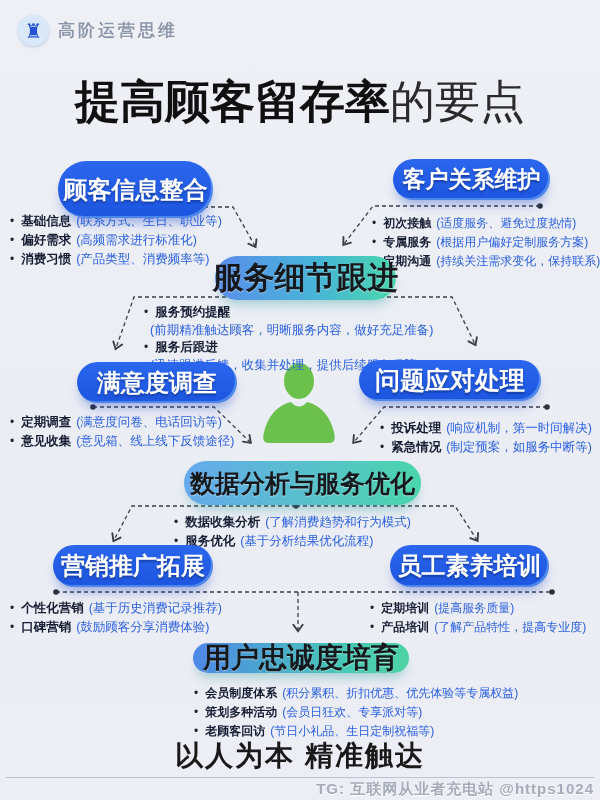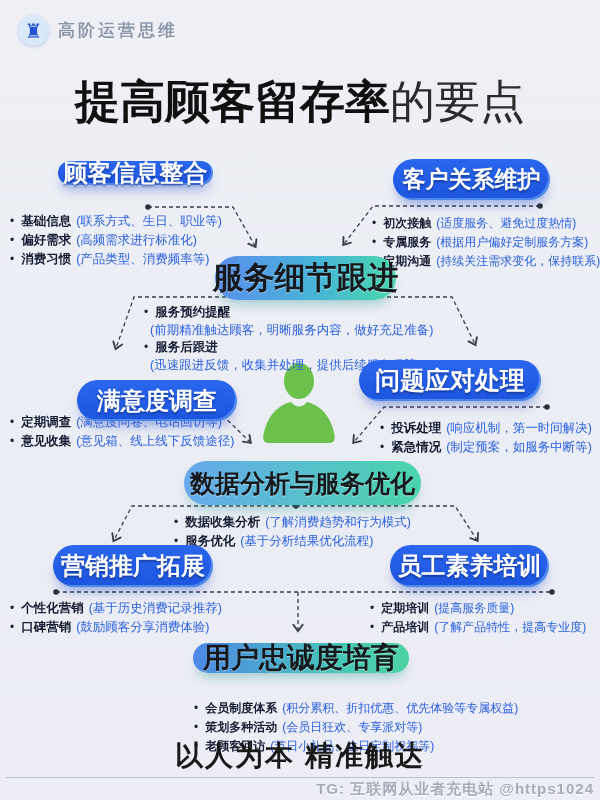--- a/index.html
+++ b/index.html
@@ -87,24 +87,24 @@
     <div class="logo">
       <span>♜</span>
     </div>
     <div class="brand">高阶运营思维</div>
   </div>
 
   <h1 class="title">
     <span class="em">提高顾客留存率</span><span class="suffix">的要点</span>
   </h1>
 
-  <div class="pill blue" style="left:58px;top:161px;width:155px;height:24px;font-size:24px;">顾客信息整合</div>
+  <div class="pill blue" style="left:58px;top:161px;width:155px;height:57px;font-size:24px;">顾客信息整合</div>
   <div class="pill blue" style="left:393px;top:159px;width:157px;height:41px;font-size:23px;">客户关系维护</div>
   <div class="pill grad g1" style="left:215px;top:256px;width:181px;height:44px;font-size:31px;">服务细节跟进</div>
-  <div class="pill blue" style="left:77px;top:362px;width:160px;height:41px;font-size:24px;margin-top:18px;">满意度调查</div>
+  <div class="pill blue" style="left:77px;top:362px;width:160px;height:41px;font-size:24px;">满意度调查</div>
   <div class="pill blue" style="left:359px;top:360px;width:182px;height:41px;font-size:25px;">问题应对处理</div>
   <div class="pill grad g2" style="left:184px;top:461px;width:237px;height:44px;font-size:25px;">数据分析与服务优化</div>
   <div class="pill blue" style="left:53px;top:545px;width:160px;height:42px;font-size:24px;">营销推广拓展</div>
   <div class="pill blue" style="left:390px;top:545px;width:159px;height:42px;font-size:24px;">员工素养培训</div>
   <div class="pill grad g3" style="left:193px;top:643px;width:216px;height:30px;font-size:28px;">用户忠诚度培育</div>
 
   <svg class="person" width="76" height="84" viewBox="0 0 76 84">
     <path d="M8,83 C3,83 1.5,80 2.6,74 C6,57 16,45 30,42 Q38,51 46,42 C60,45 70,57 73.4,74 C74.5,80 73,83 68,83 Z" fill="#6cc14d"></path>
     <ellipse cx="38" cy="21" rx="16.5" ry="19.5" fill="#6cc14d" stroke="#edeff5" stroke-width="3"></ellipse>
   </svg>
@@ -202,21 +202,21 @@
     <div class="b">
       <span class="lbl">定期培训</span>
       <span class="det">(提高服务质量)</span>
     </div>
     <div class="b">
       <span class="lbl">产品培训</span>
       <span class="det">(了解产品特性，提高专业度)</span>
     </div>
   </div>
 
-  <div class="grp" style="left:192px;top:699px;font-size:12px;">
+  <div class="grp" style="left:192px;top:684px;font-size:12px;">
     <div class="b">
       <span class="lbl">会员制度体系</span>
       <span class="det">(积分累积、折扣优惠、优先体验等专属权益)</span>
     </div>
     <div class="b">
       <span class="lbl">策划多种活动</span>
       <span class="det">(会员日狂欢、专享派对等)</span>
     </div>
     <div class="b">
       <span class="lbl">老顾客回访</span>

